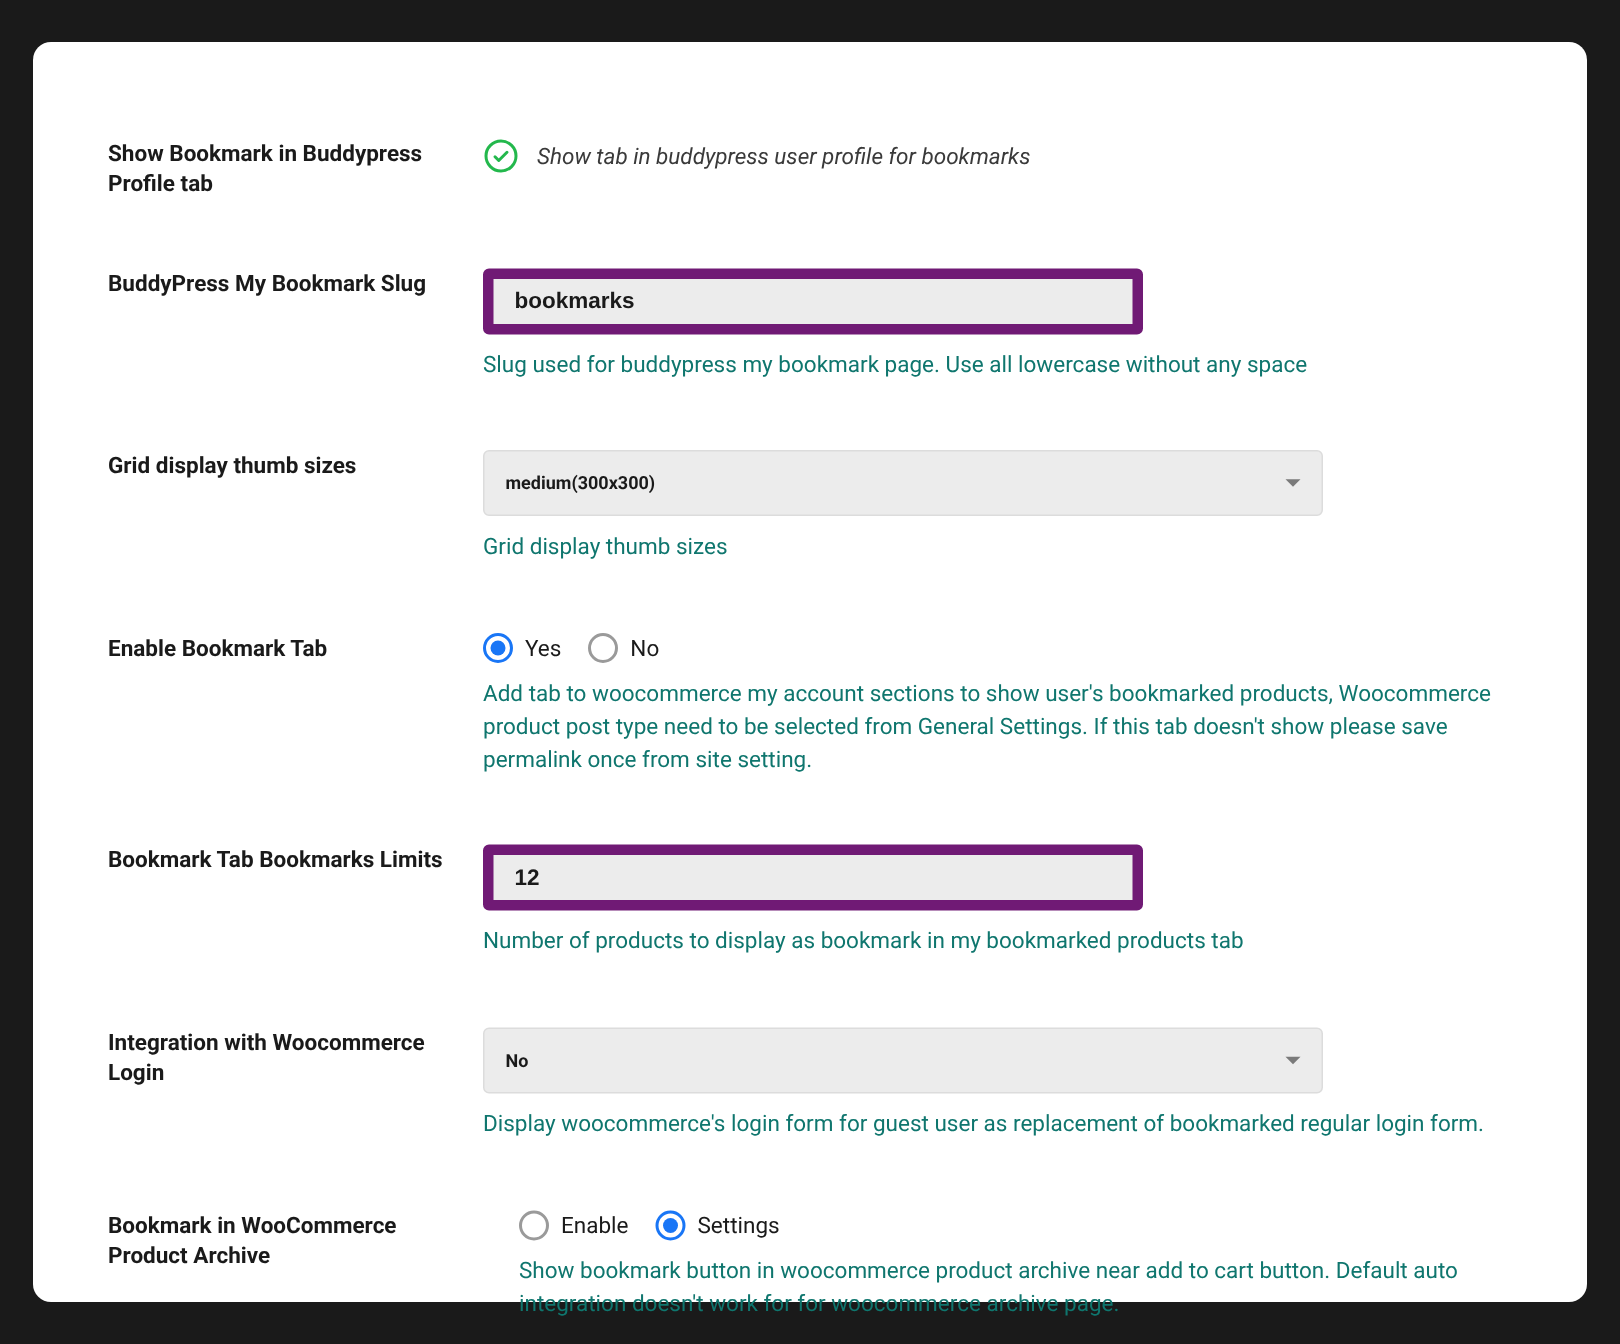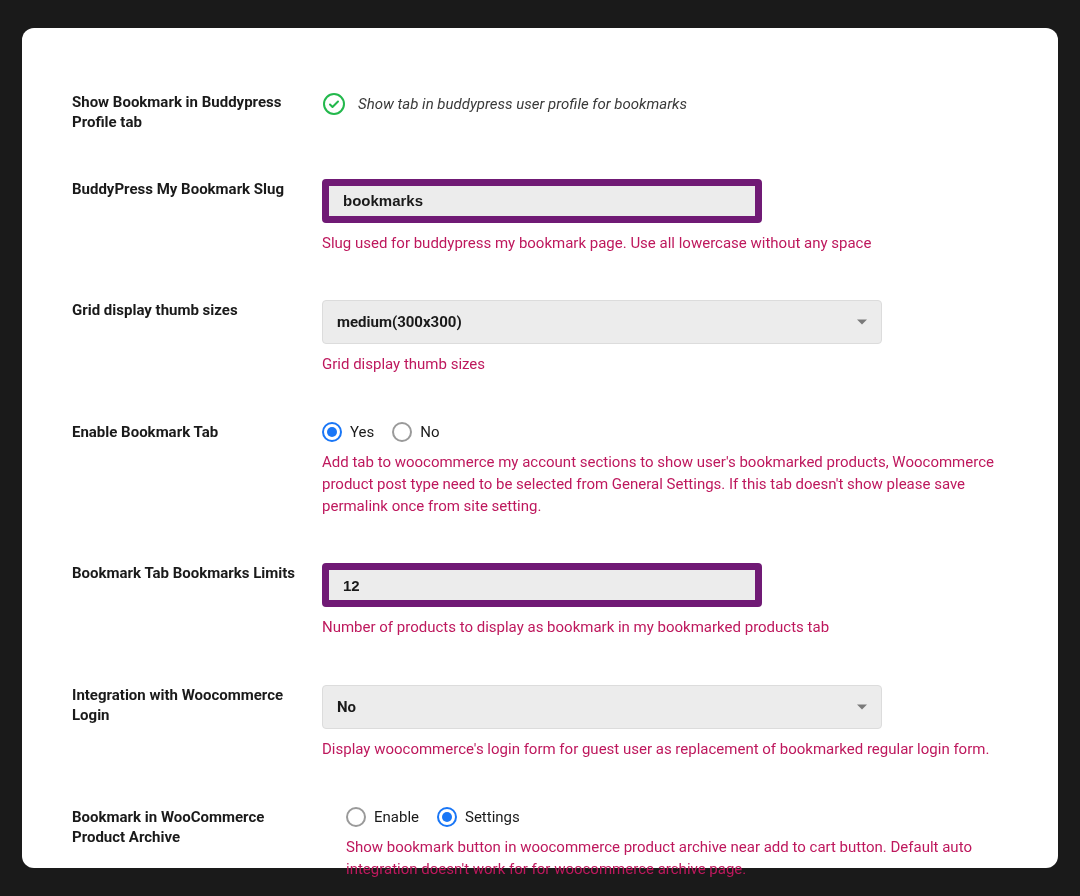--- a/index.html
+++ b/index.html
@@ -35,21 +35,21 @@
     font-size: 15px;
     line-height: 1.35;
     color: #1a1a1a;
   }
   .control-col {
     flex: 1 1 auto;
   }
   .help {
     font-size: 15px;
     line-height: 1.45;
-    color: #be185d;
+    color: #0f766e;
     margin-top: 10px;
   }
   .checkrow {
     display: flex;
     align-items: center;
     gap: 12px;
   }
   .checkrow .italic {
     font-style: italic;
     font-size: 15px;
@@ -72,21 +72,21 @@
     color: #1a1a1a;
   }
   .select {
     position: relative;
     width: 560px;
     height: 44px;
     background: #ececec;
     border: 1px solid #dcdcdc;
     border-radius: 4px;
     padding: 0 40px 0 14px;
-    font-size: 15px;
+    font-size: 12px;
     font-weight: 700;
     color: #1a1a1a;
     display: flex;
     align-items: center;
     cursor: pointer;
   }
   .select .caret {
     position: absolute;
     right: 14px;
     top: 50%;

